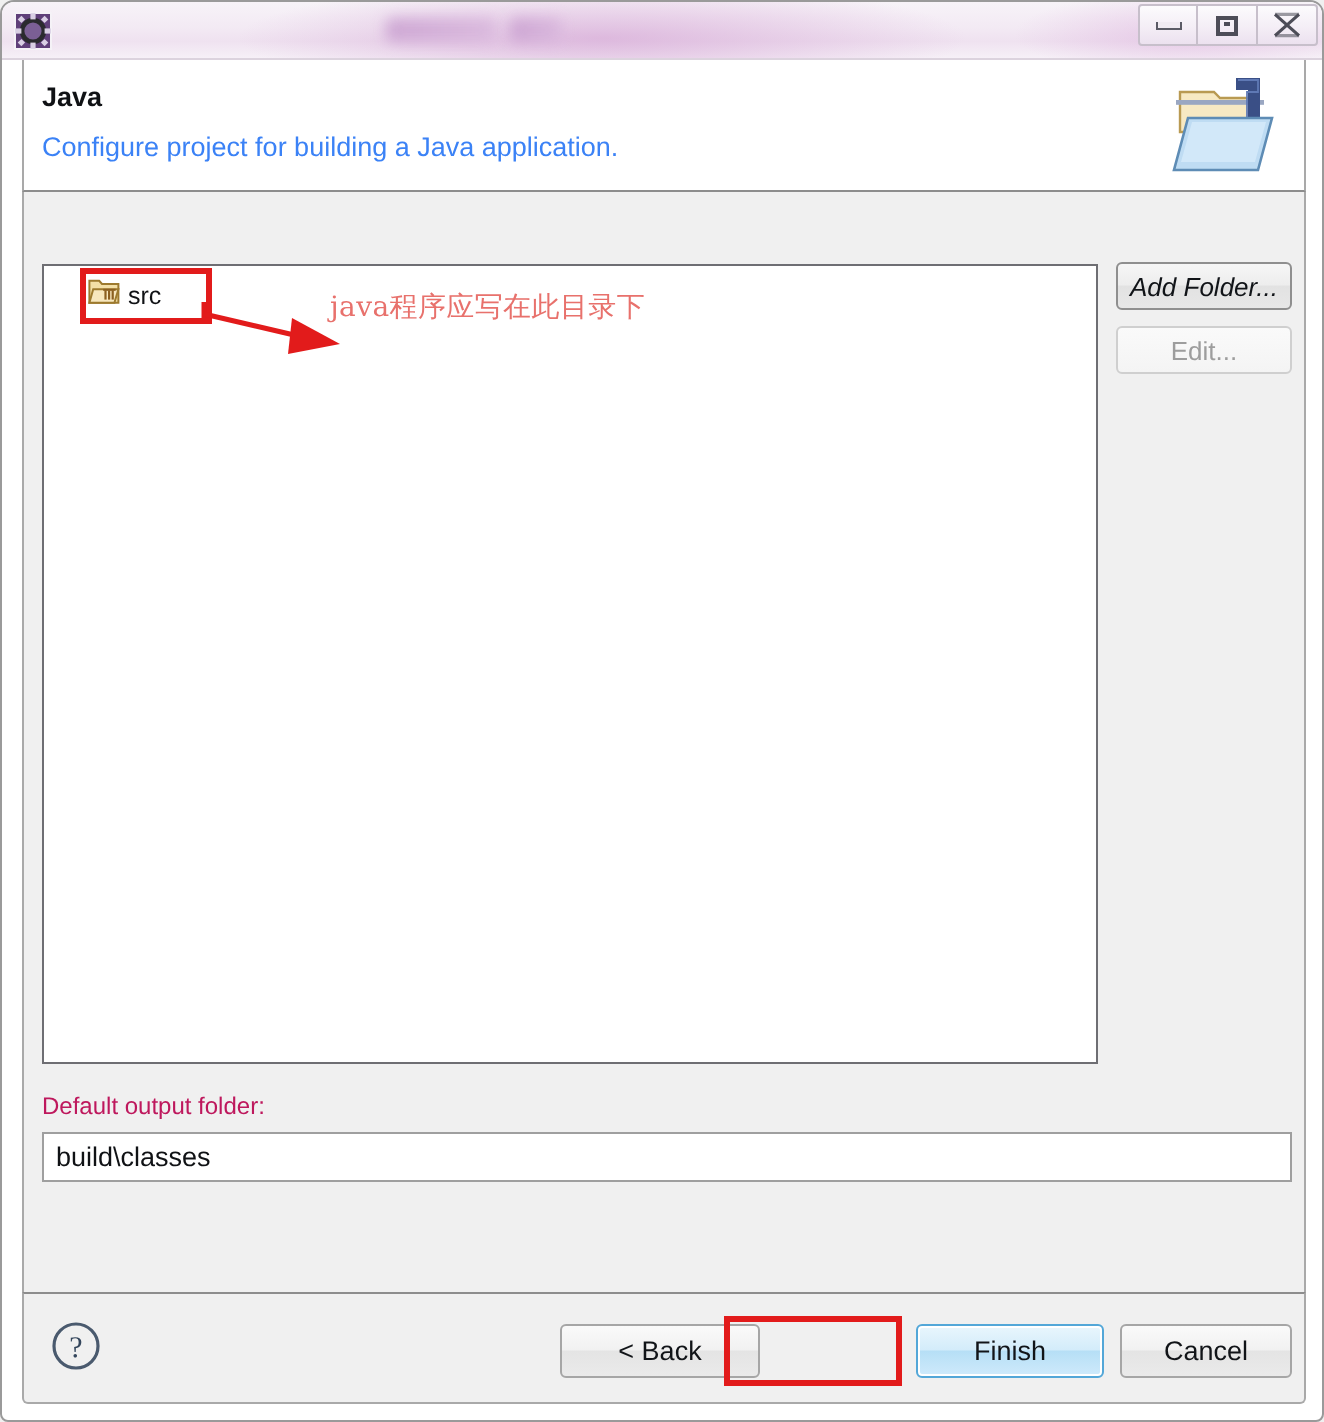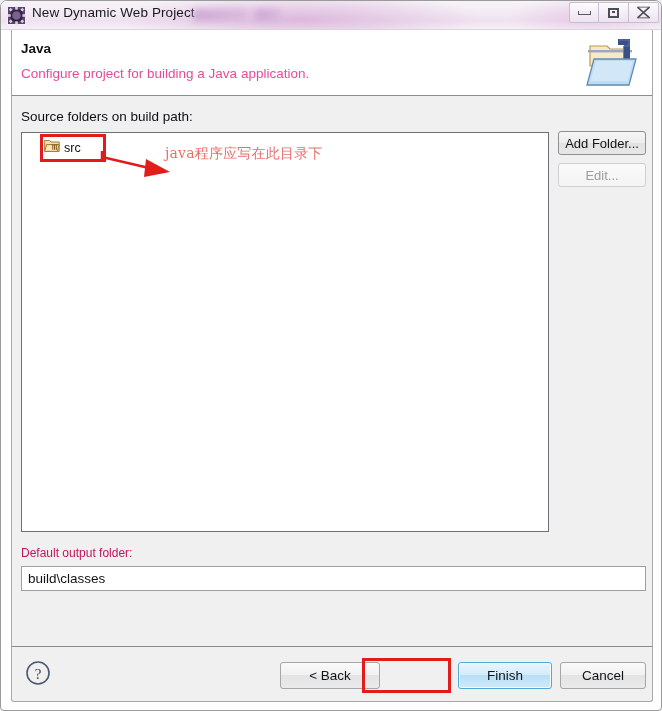--- a/index.html
+++ b/index.html
@@ -131,21 +131,21 @@
     position: absolute;
     left: 9px; top: 11px;
     font-size: 13.5px;
     font-weight: bold;
     color: #101215;
   }
   .wiz-desc {
     position: absolute;
     left: 9px; top: 36px;
     font-size: 13.5px;
-    color: #ec4899;
+    color: #3b82f6;
   }
   .wiz-banner-icon {
     position: absolute;
     right: 8px; top: 3px;
     width: 62px; height: 58px;
   }
 
   
   .page-body {
     position: absolute;
@@ -225,20 +225,21 @@
     font-size: 13px;
     color: #111418;
     display: flex;
     align-items: center;
     justify-content: center;
     font-family: "Liberation Sans", sans-serif;
   }
   .side-btn.enabled {
     border-color: #8f8f8f;
     background: linear-gradient(to bottom, #f6f6f6 0%, #ededed 48%, #e2e2e2 50%, #e7e7e7 100%);
+    font-style: italic;
   }
   .side-btn.disabled {
     color: #9d9d9d;
     border-color: #cfcfcf;
     background: linear-gradient(to bottom, #fafafa 0%, #f4f4f4 100%);
   }
   .btn-add { top: 35px; }
   .btn-edit { top: 67px; }
   .btn-remove { top: 99px; }
 
@@ -334,21 +335,20 @@
             <rect x="0.6" y="8.2" width="3.1" height="2.6"></rect>
             <rect x="15.3" y="8.2" width="3.1" height="2.6"></rect>
             <rect x="2.4" y="2.4" width="2.6" height="2.6" transform="rotate(45 3.7 3.7)"></rect>
             <rect x="14" y="2.4" width="2.6" height="2.6" transform="rotate(45 15.3 3.7)"></rect>
             <rect x="2.4" y="14" width="2.6" height="2.6" transform="rotate(45 3.7 15.3)"></rect>
             <rect x="14" y="14" width="2.6" height="2.6" transform="rotate(45 15.3 15.3)"></rect>
           </g>
         </svg>
       </span>
 
-      <span class="title-text">New Dynamic Web Project</span>
       <span class="title-redacted redact-a"></span>
       <span class="title-redacted redact-b"></span>
 
       <div class="win-buttons">
         <div class="win-btn">
           <i class="glyph-min"></i>
         </div>
         <div class="win-btn">
           <span class="glyph-max">
               <i></i>
@@ -378,21 +378,20 @@
           <path d="M37 7 L47 7 L47 13 L41.5 13 L41.5 29 C41.5 32 40.5 33.5 38.5 33.8" fill="none" stroke="#5f79b5" stroke-width="0.9"></path>
 
           <path d="M12 26 L54 26 L47 52 L5 52 Z" fill="#bfdcf3" stroke="#5e8cb5" stroke-width="1.3"></path>
           <path d="M14 28 L51 28 L45.5 48 L8.5 48 Z" fill="#d8ecfb" opacity="0.75"></path>
         </svg>
       </span>
     </div>
 
     <div class="page-body">
 
-      <div class="lbl-source">Source folders on build path:</div>
 
       <div class="src-list">
 
         <div class="tree-row">
           <span>
             <svg width="16" height="14" viewBox="0 0 16 14">
               <path d="M0.7 3.2 L0.7 1.4 L5.6 1.4 L7.0 3.0 L15.2 3.0 L15.2 12.4 L0.7 12.4 Z" fill="#f3dfa6" stroke="#9d7a2e" stroke-width="1"></path>
               <path d="M2.6 5.6 L15.2 5.6 L13.2 12.4 L0.7 12.4 Z" fill="#f7e7bd" stroke="#9d7a2e" stroke-width="1"></path>
               <g fill="#8b5f20">
                 <rect x="8.2" y="6.2" width="1.1" height="4.6"></rect>

